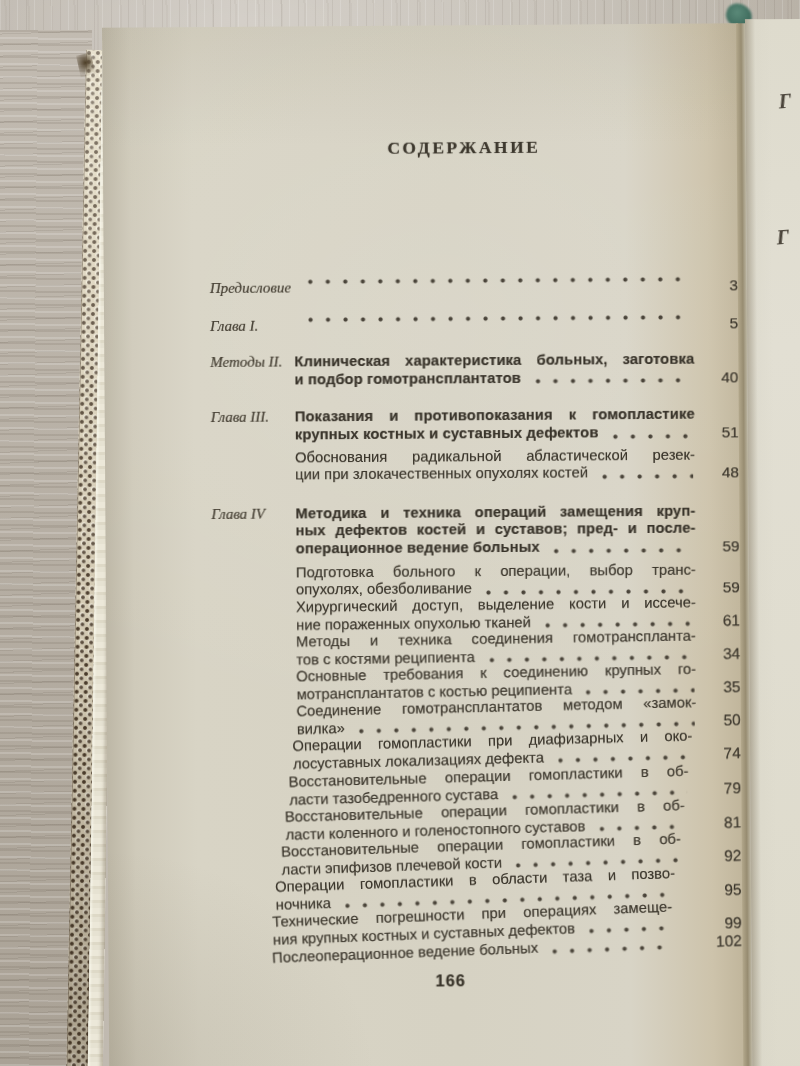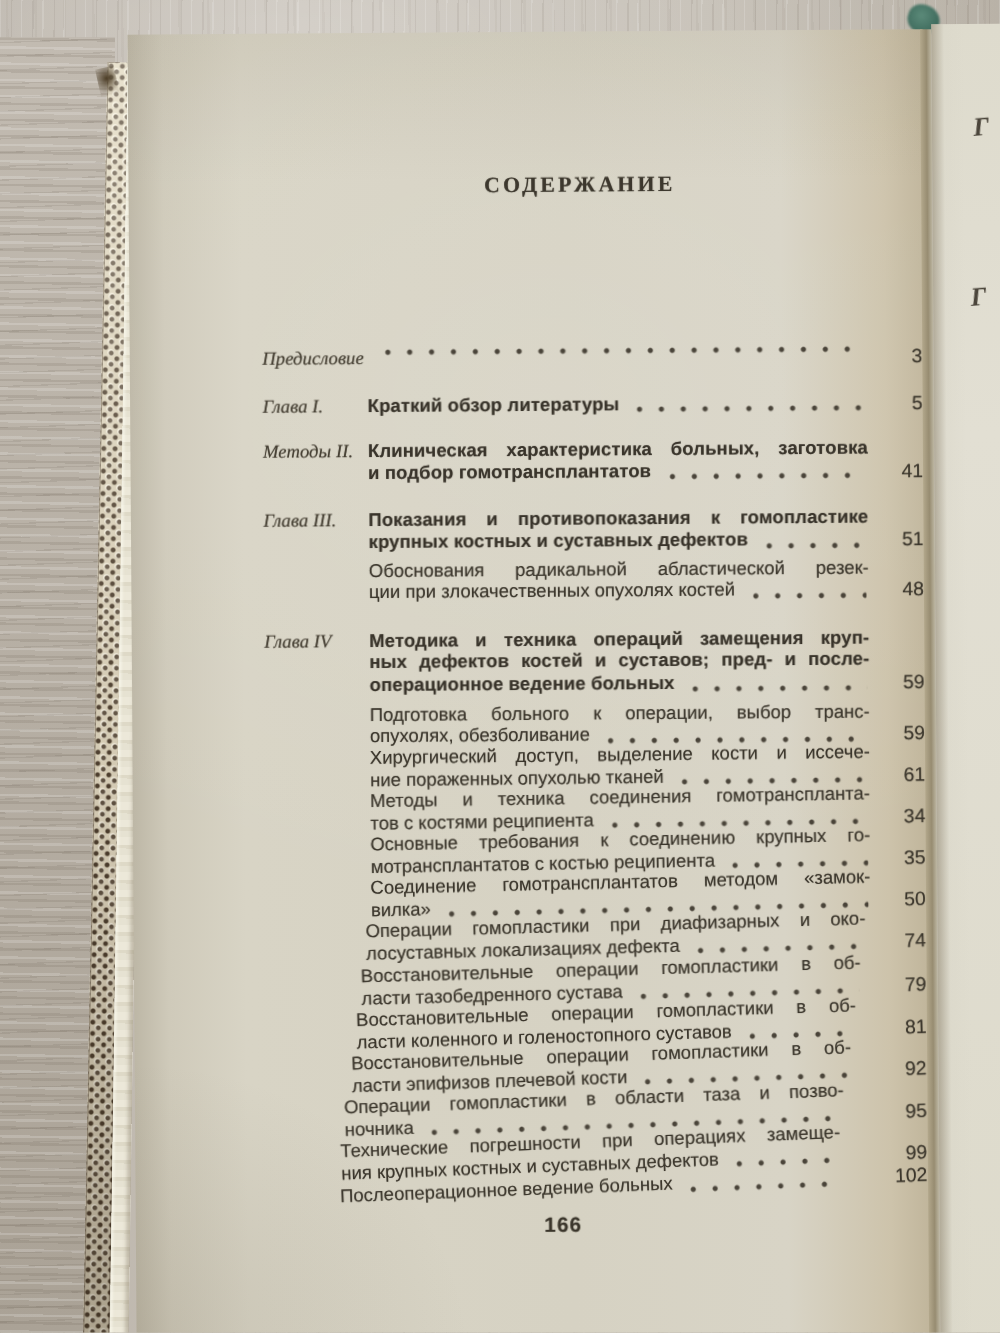--- a/index.html
+++ b/index.html
@@ -126,37 +126,36 @@
               <span class="dots"></span>
             </span>
         </div>
         <span class="pg">3</span>
       </div>
 
       <div class="row r1 bold">
         <span class="chap">Глава I.</span>
         <div class="mid">
           <span class="last">
-              <span class="lt">Краткий обзор литературы</span>
               <span class="dots"></span>
             </span>
         </div>
         <span class="pg">5</span>
       </div>
 
       <div class="row r2 bold">
         <span class="chap">Методы II.</span>
         <div class="mid">
           <span class="ln">Клиническая характеристика больных, заготовка</span>
           <span class="last">
               <span class="lt">и подбор гомотрансплантатов</span>
               <span class="dots"></span>
             </span>
         </div>
-        <span class="pg">41</span>
+        <span class="pg">40</span>
       </div>
 
       <div class="row r3 bold">
         <span class="chap">Глава III.</span>
         <div class="mid">
           <span class="ln">Показания и противопоказания к гомопластике</span>
           <span class="last">
               <span class="lt">крупных костных и суставных дефектов</span>
               <span class="dots"></span>
             </span>

